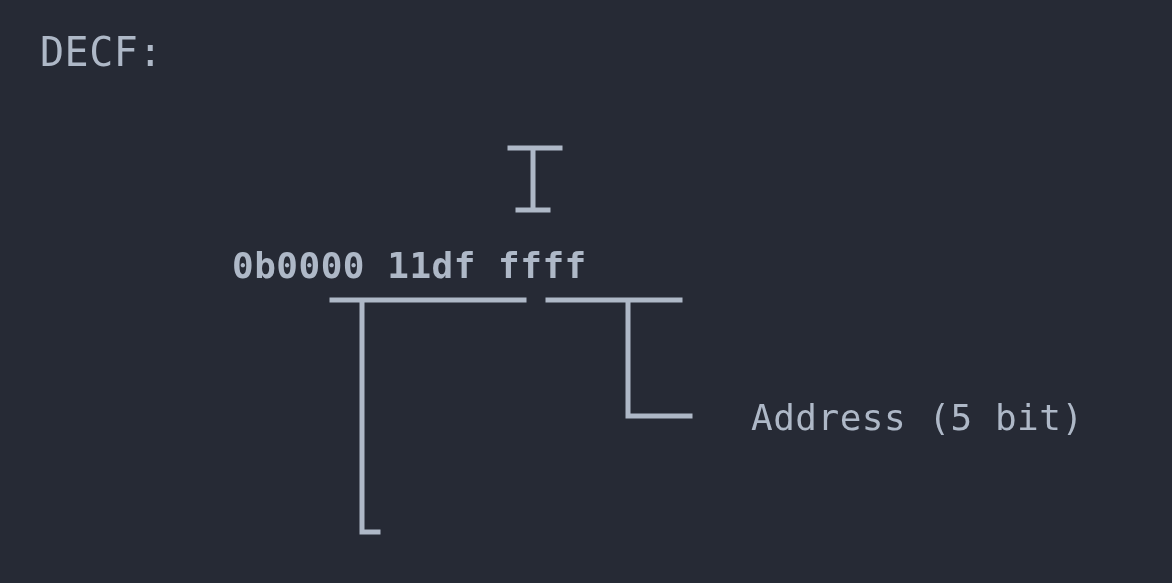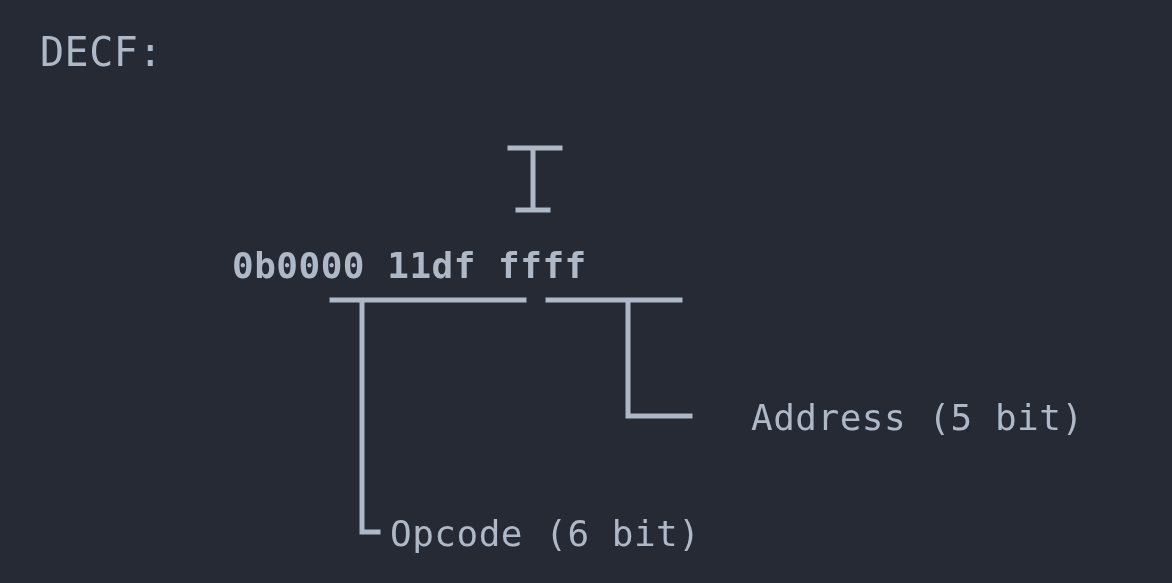--- a/index.html
+++ b/index.html
@@ -33,21 +33,20 @@
 
 <div class="stage">
 
   <div class="txt title" style="left:40px; top:32px;">DECF:</div>
 
   <div class="txt" style="left:232px; top:248px;font-weight:bold;">0b0000 11df ffff</div>
 
 
   <div class="txt" style="left:710px; top:400px;margin-left:41px;">Address (5 bit)</div>
 
-  <div class="txt" style="left:390px; top:516px;">Opcode (6 bit)</div>
 
   <svg width="1172" height="583" style="position:absolute; left:0; top:0;">
     <g stroke="#aeb8c7" stroke-width="5" fill="none" stroke-linecap="square">
 
       <path d="M 510 148 L 560 148 M 533 148 L 533 210 M 518 210 L 548 210"></path>
 
       <path d="M 332 300 L 524 300 M 362 300 L 362 532 L 378 532"></path>
 
       <path d="M 548 300 L 680 300 M 628 300 L 628 416 L 690 416"></path>
     </g>

